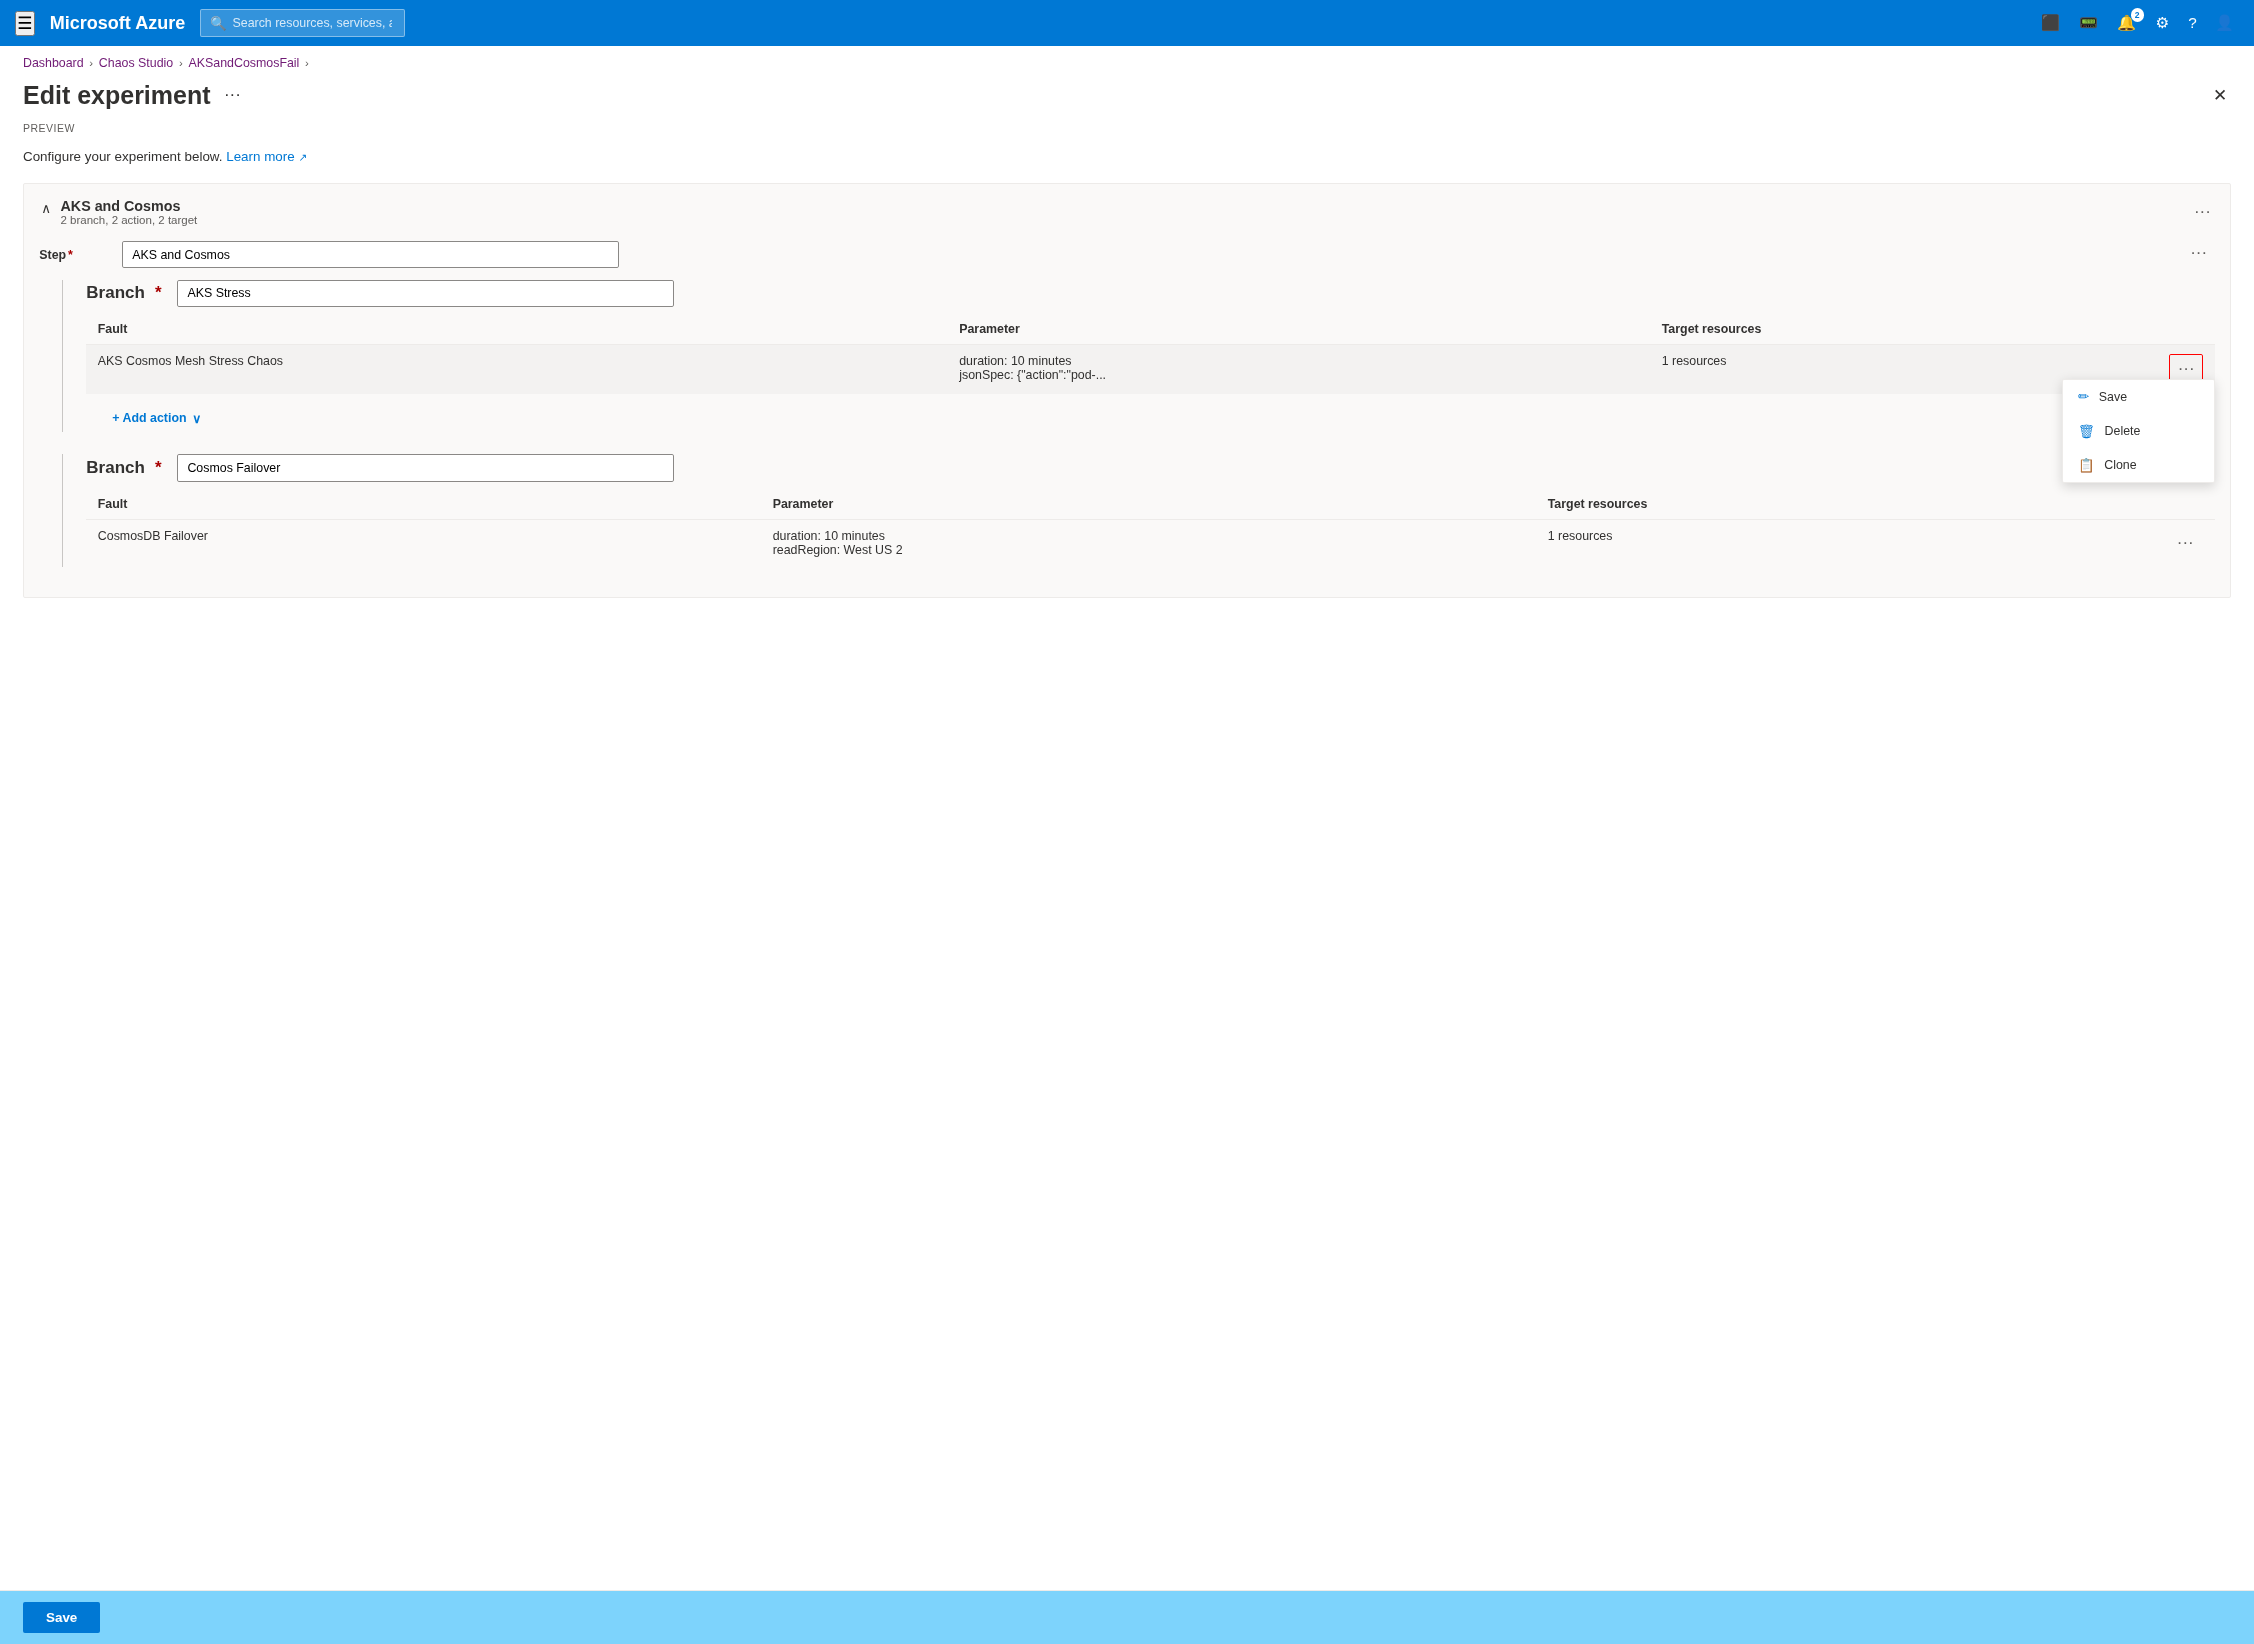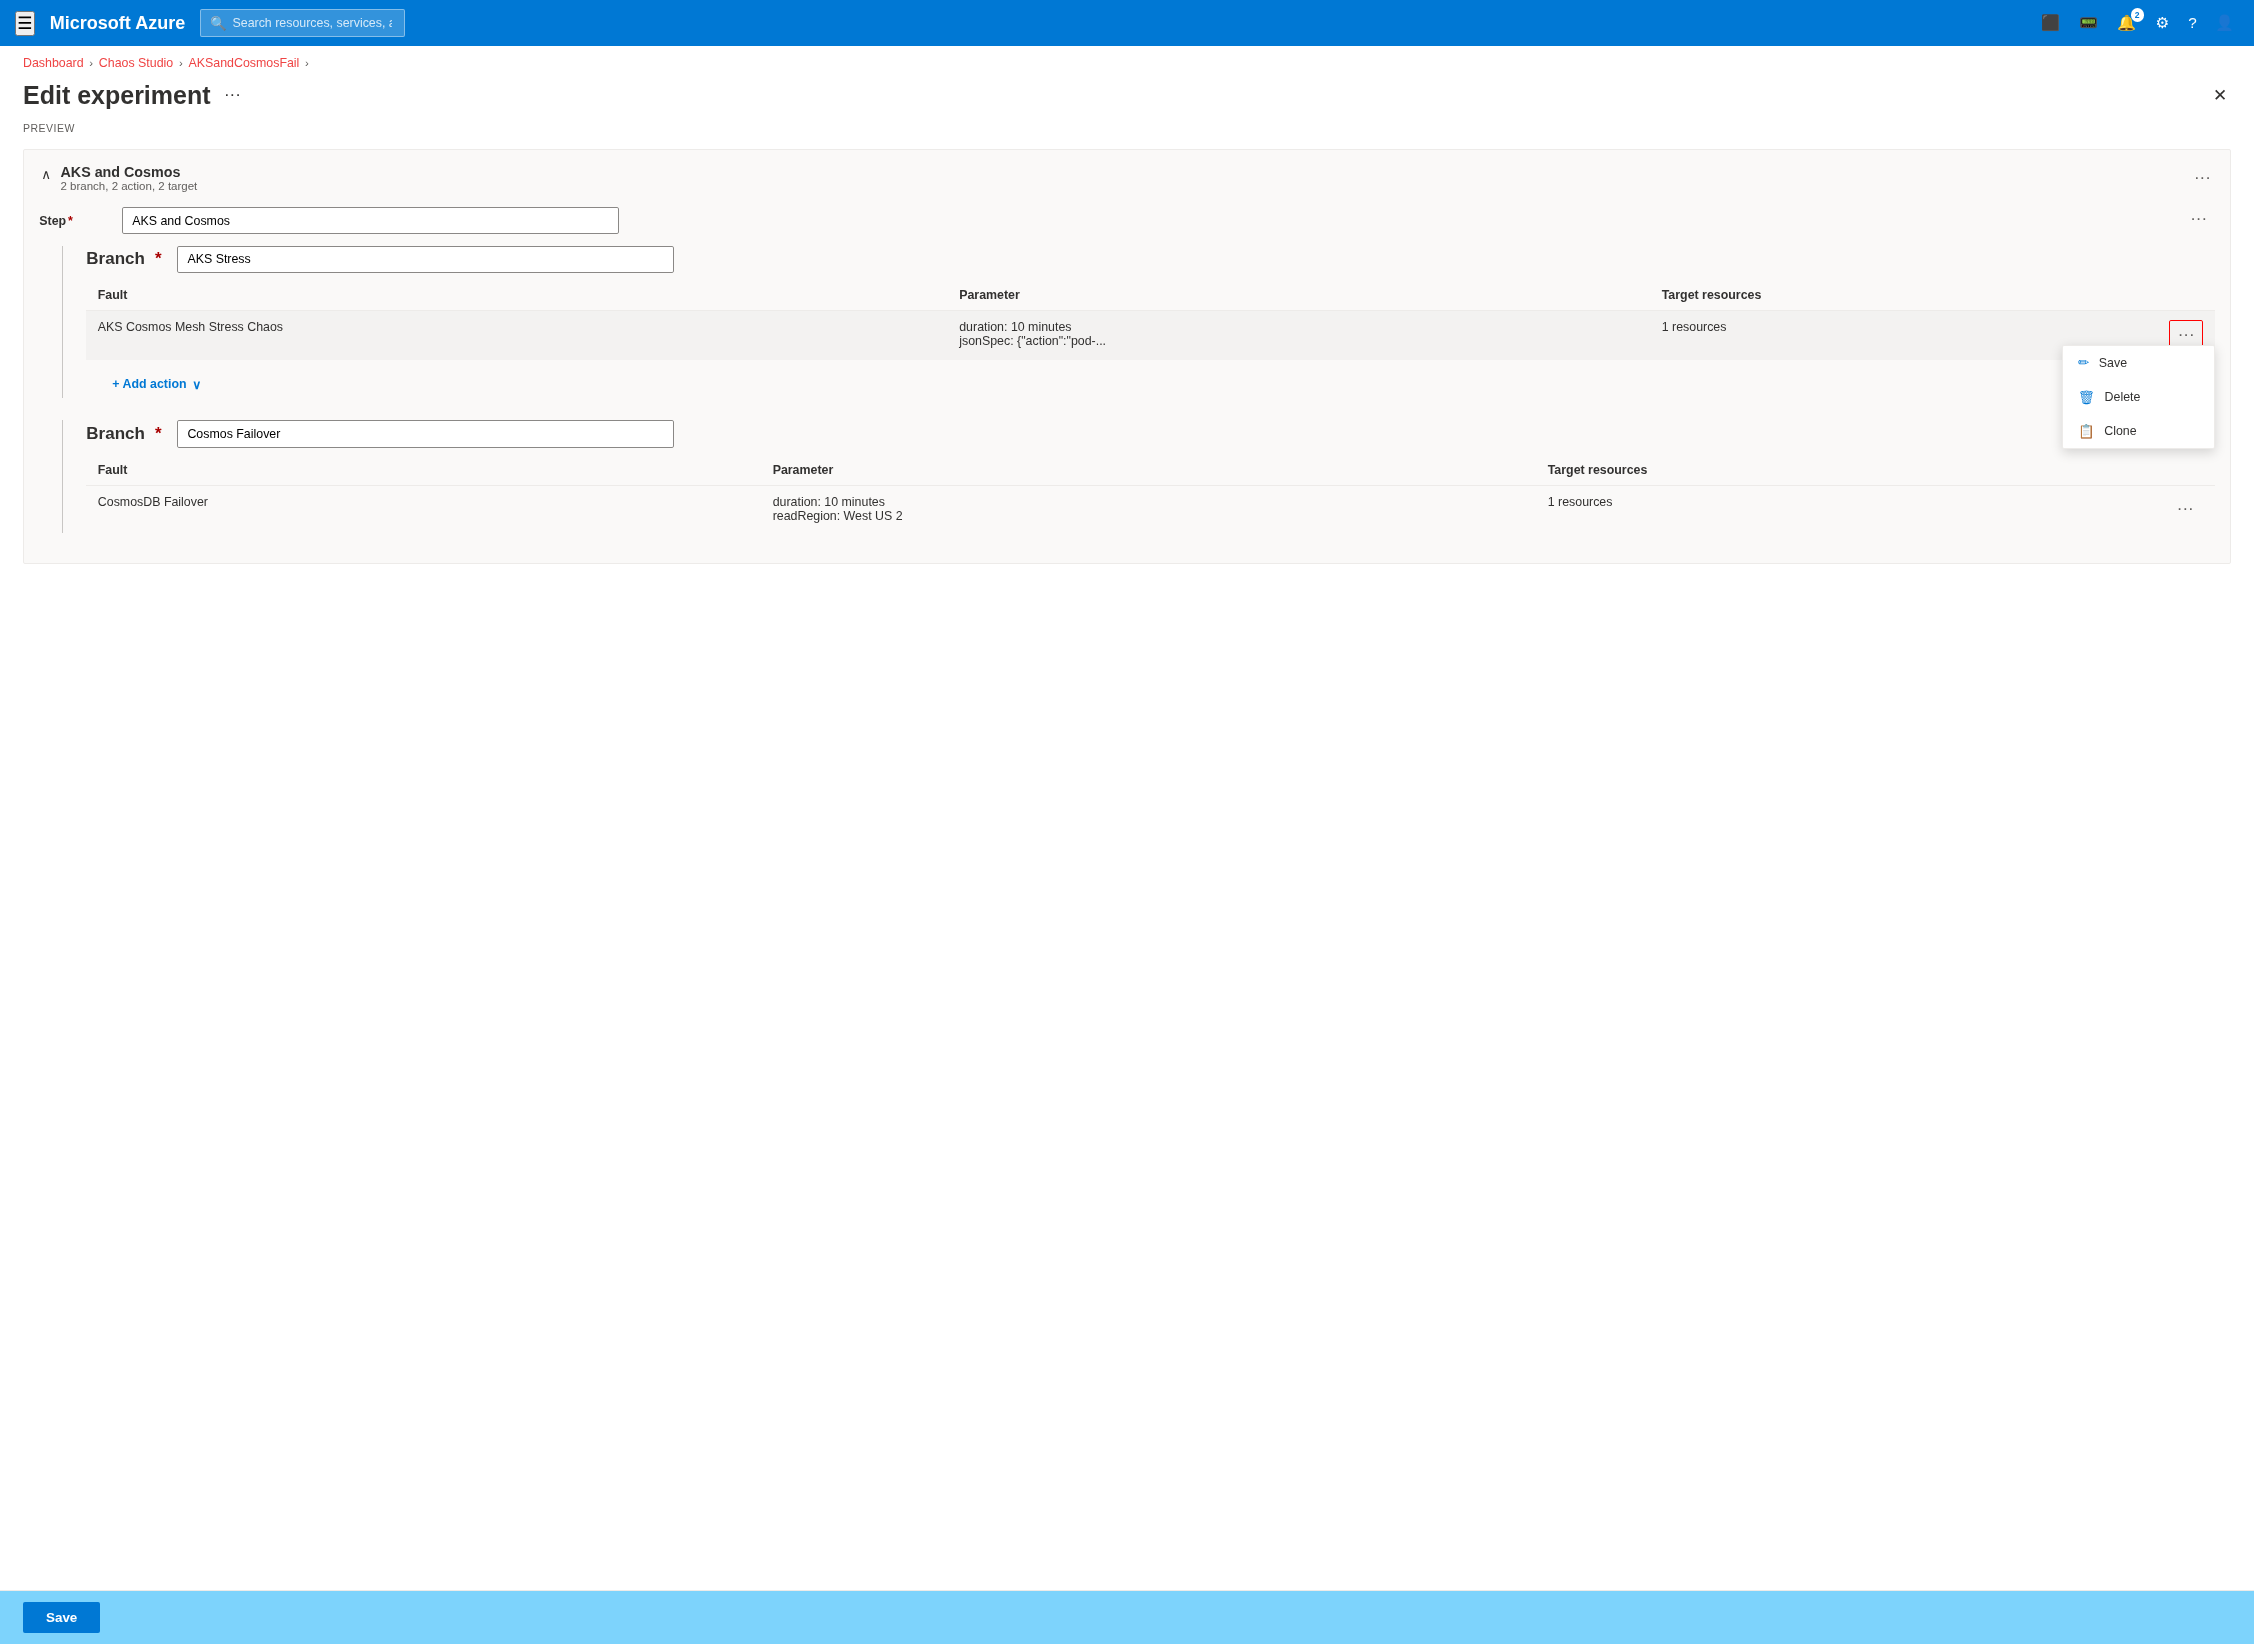--- a/index.html
+++ b/index.html
@@ -48,21 +48,21 @@
       font-weight: 700;
     }
 
     
     .breadcrumb {
       padding: 9.6px 23px 3.8px;
       font-size: 12.4px;
       display: flex; align-items: center; gap: 5.7px;
       color: #0078d4;
     }
-    .breadcrumb a { color: #ef4444; text-decoration: none; }
+    .breadcrumb a { color: #701a75; text-decoration: none; }
     .breadcrumb-sep { color: #605e5c; font-size: 11.5px; }
 
     
     .page-header {
       padding: 7.6px 23px 15.3px;
       display: flex; align-items: flex-start; justify-content: space-between;
     }
     .page-title-area { display: flex; flex-direction: column; gap: 12px; }
     .page-title { font-size: 25px; font-weight: 600; color: #323130; display: flex; align-items: center; gap: 7.6px; }
     .page-subtitle { font-size: 10.5px; color: #605e5c; text-transform: uppercase; letter-spacing: 0.5px; }
@@ -228,20 +228,26 @@
       <h1 class="page-title">Edit experiment</h1>
       <button class="more-btn">···</button>
     </div>
     <span class="page-subtitle">PREVIEW</span>
   </div>
   <button class="close-btn">✕</button>
 </div>
 
 <div class="main-content">
 
+  <p class="configure-text">
+    <span>Configure your experiment below.</span>
+    <a href="#">
+      <span>Learn more</span> <span class="external-icon">↗</span>
+    </a>
+  </p>
 
   <div class="experiment-panel">
 
     <div class="panel-header">
       <div class="panel-header-left">
         <button class="collapse-btn">∧</button>
         <div>
           <div class="panel-title">AKS and Cosmos</div>
           <div class="panel-subtitle">2 branch, 2 action, 2 target</div>
         </div>

